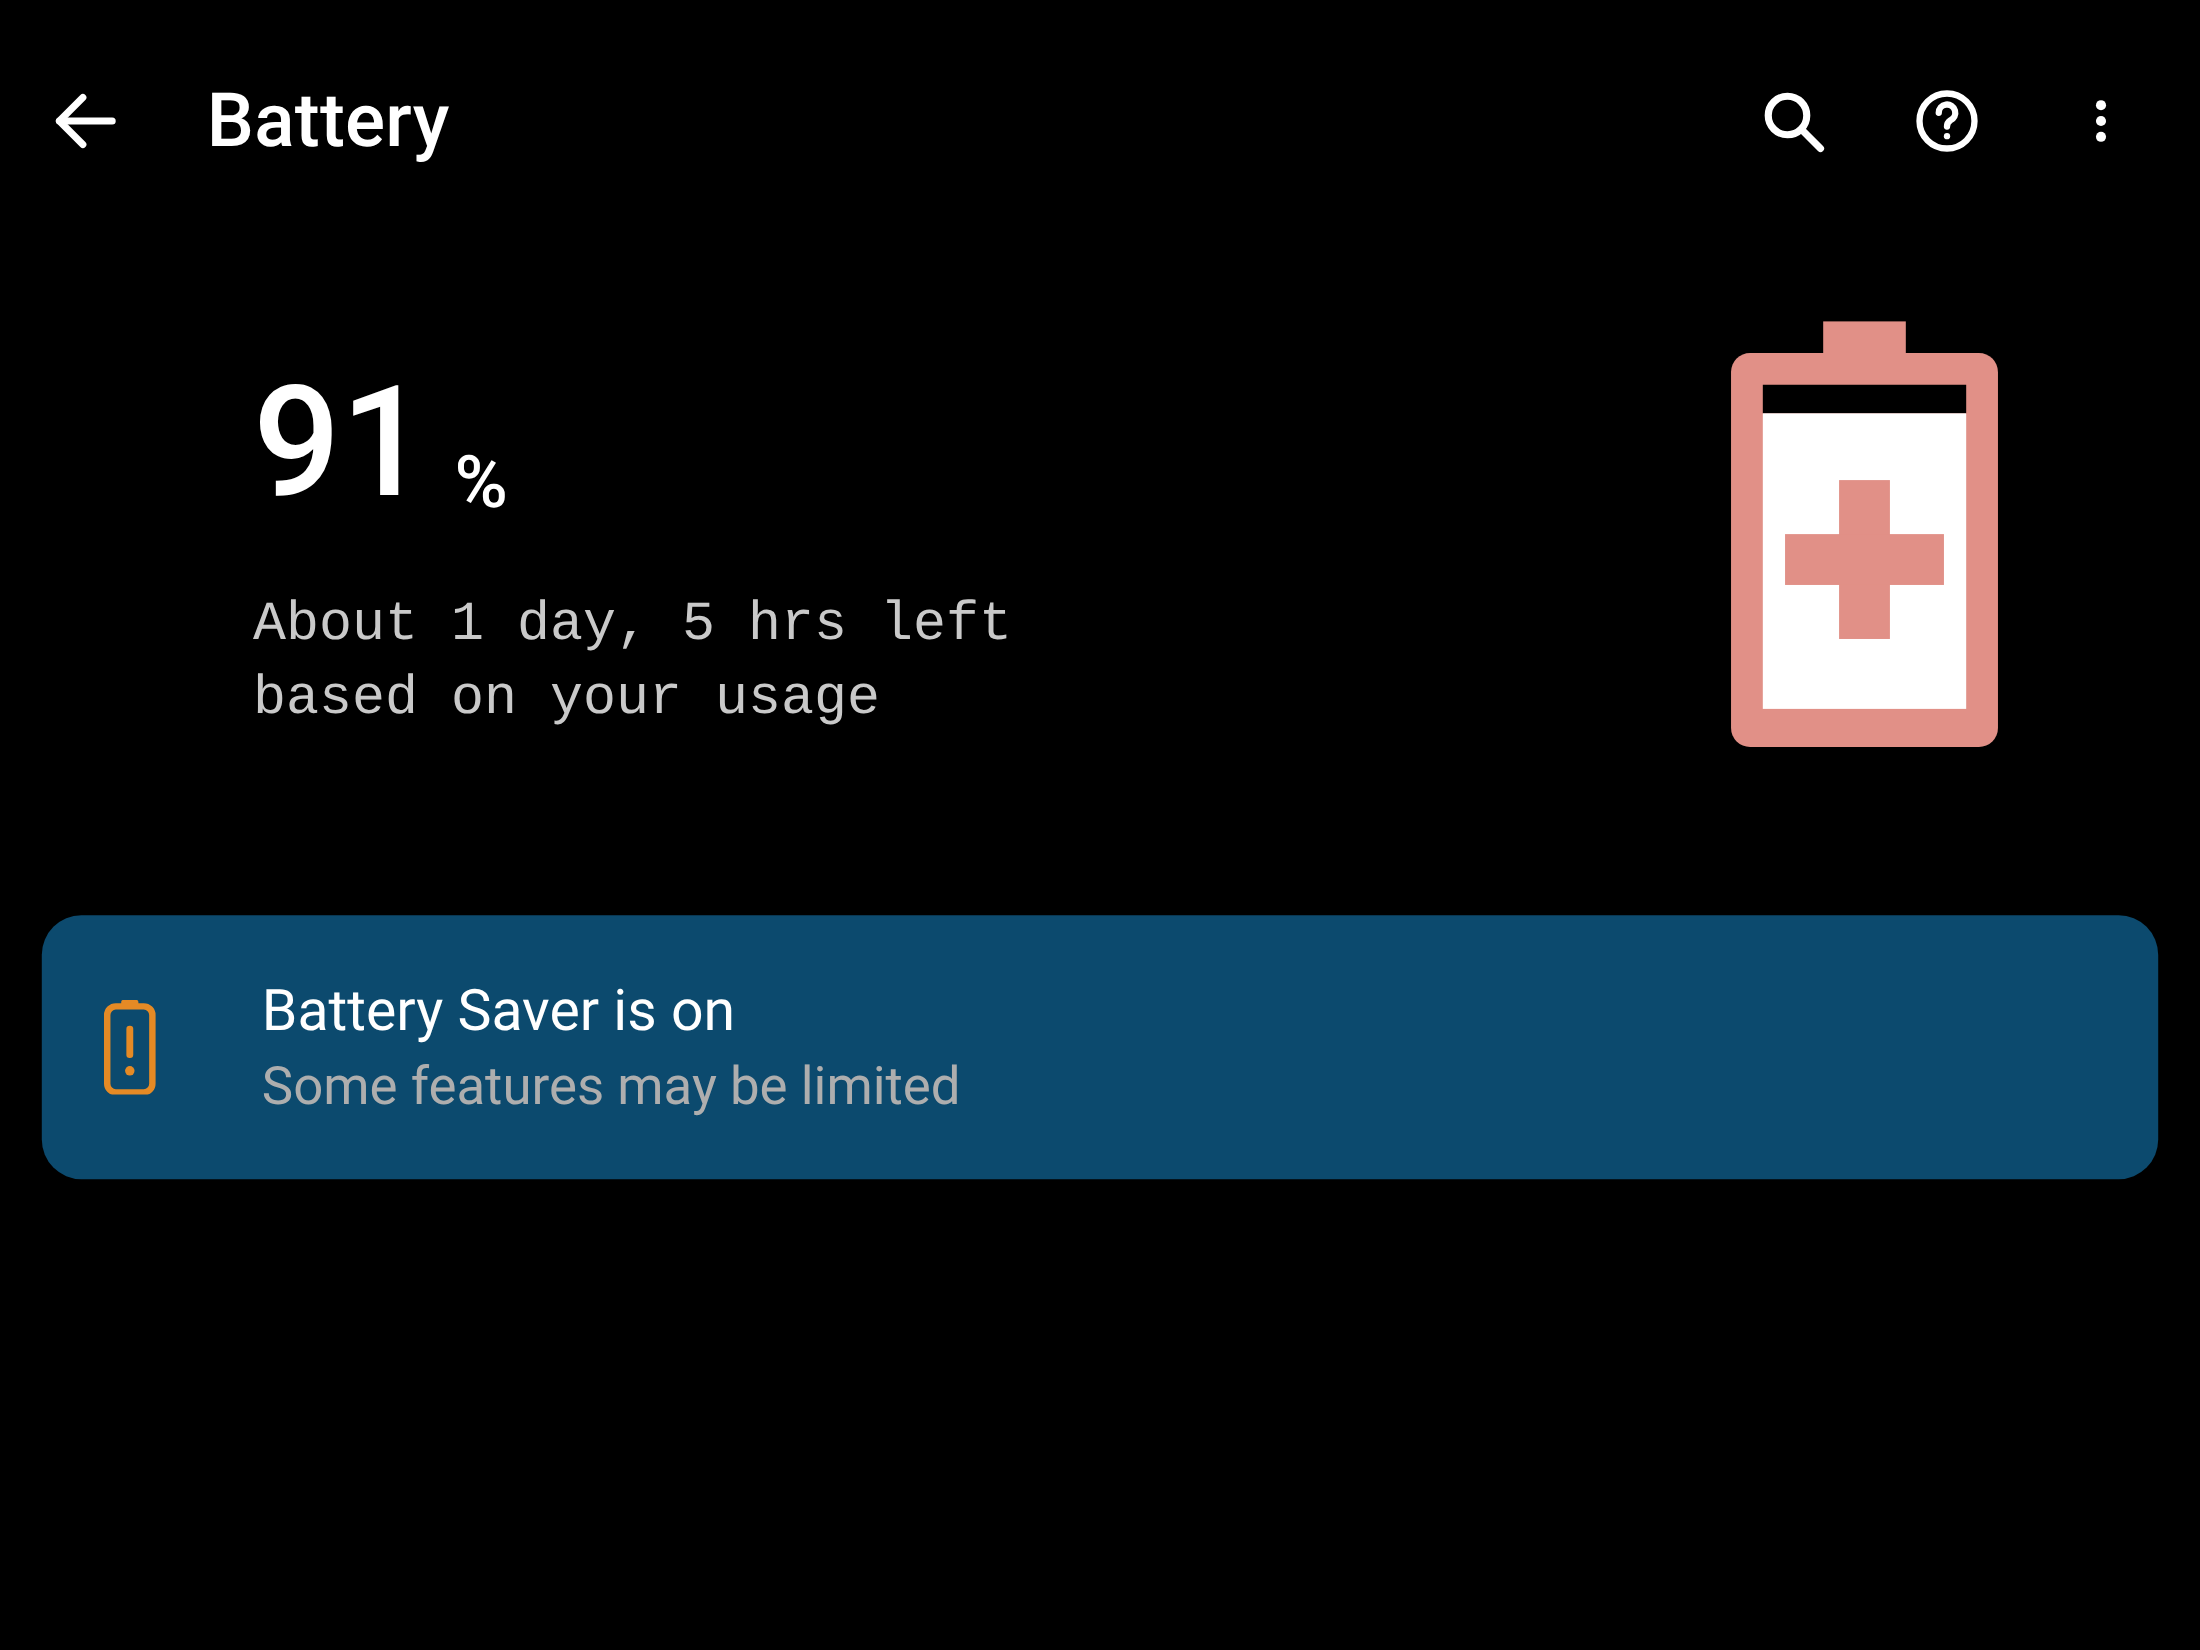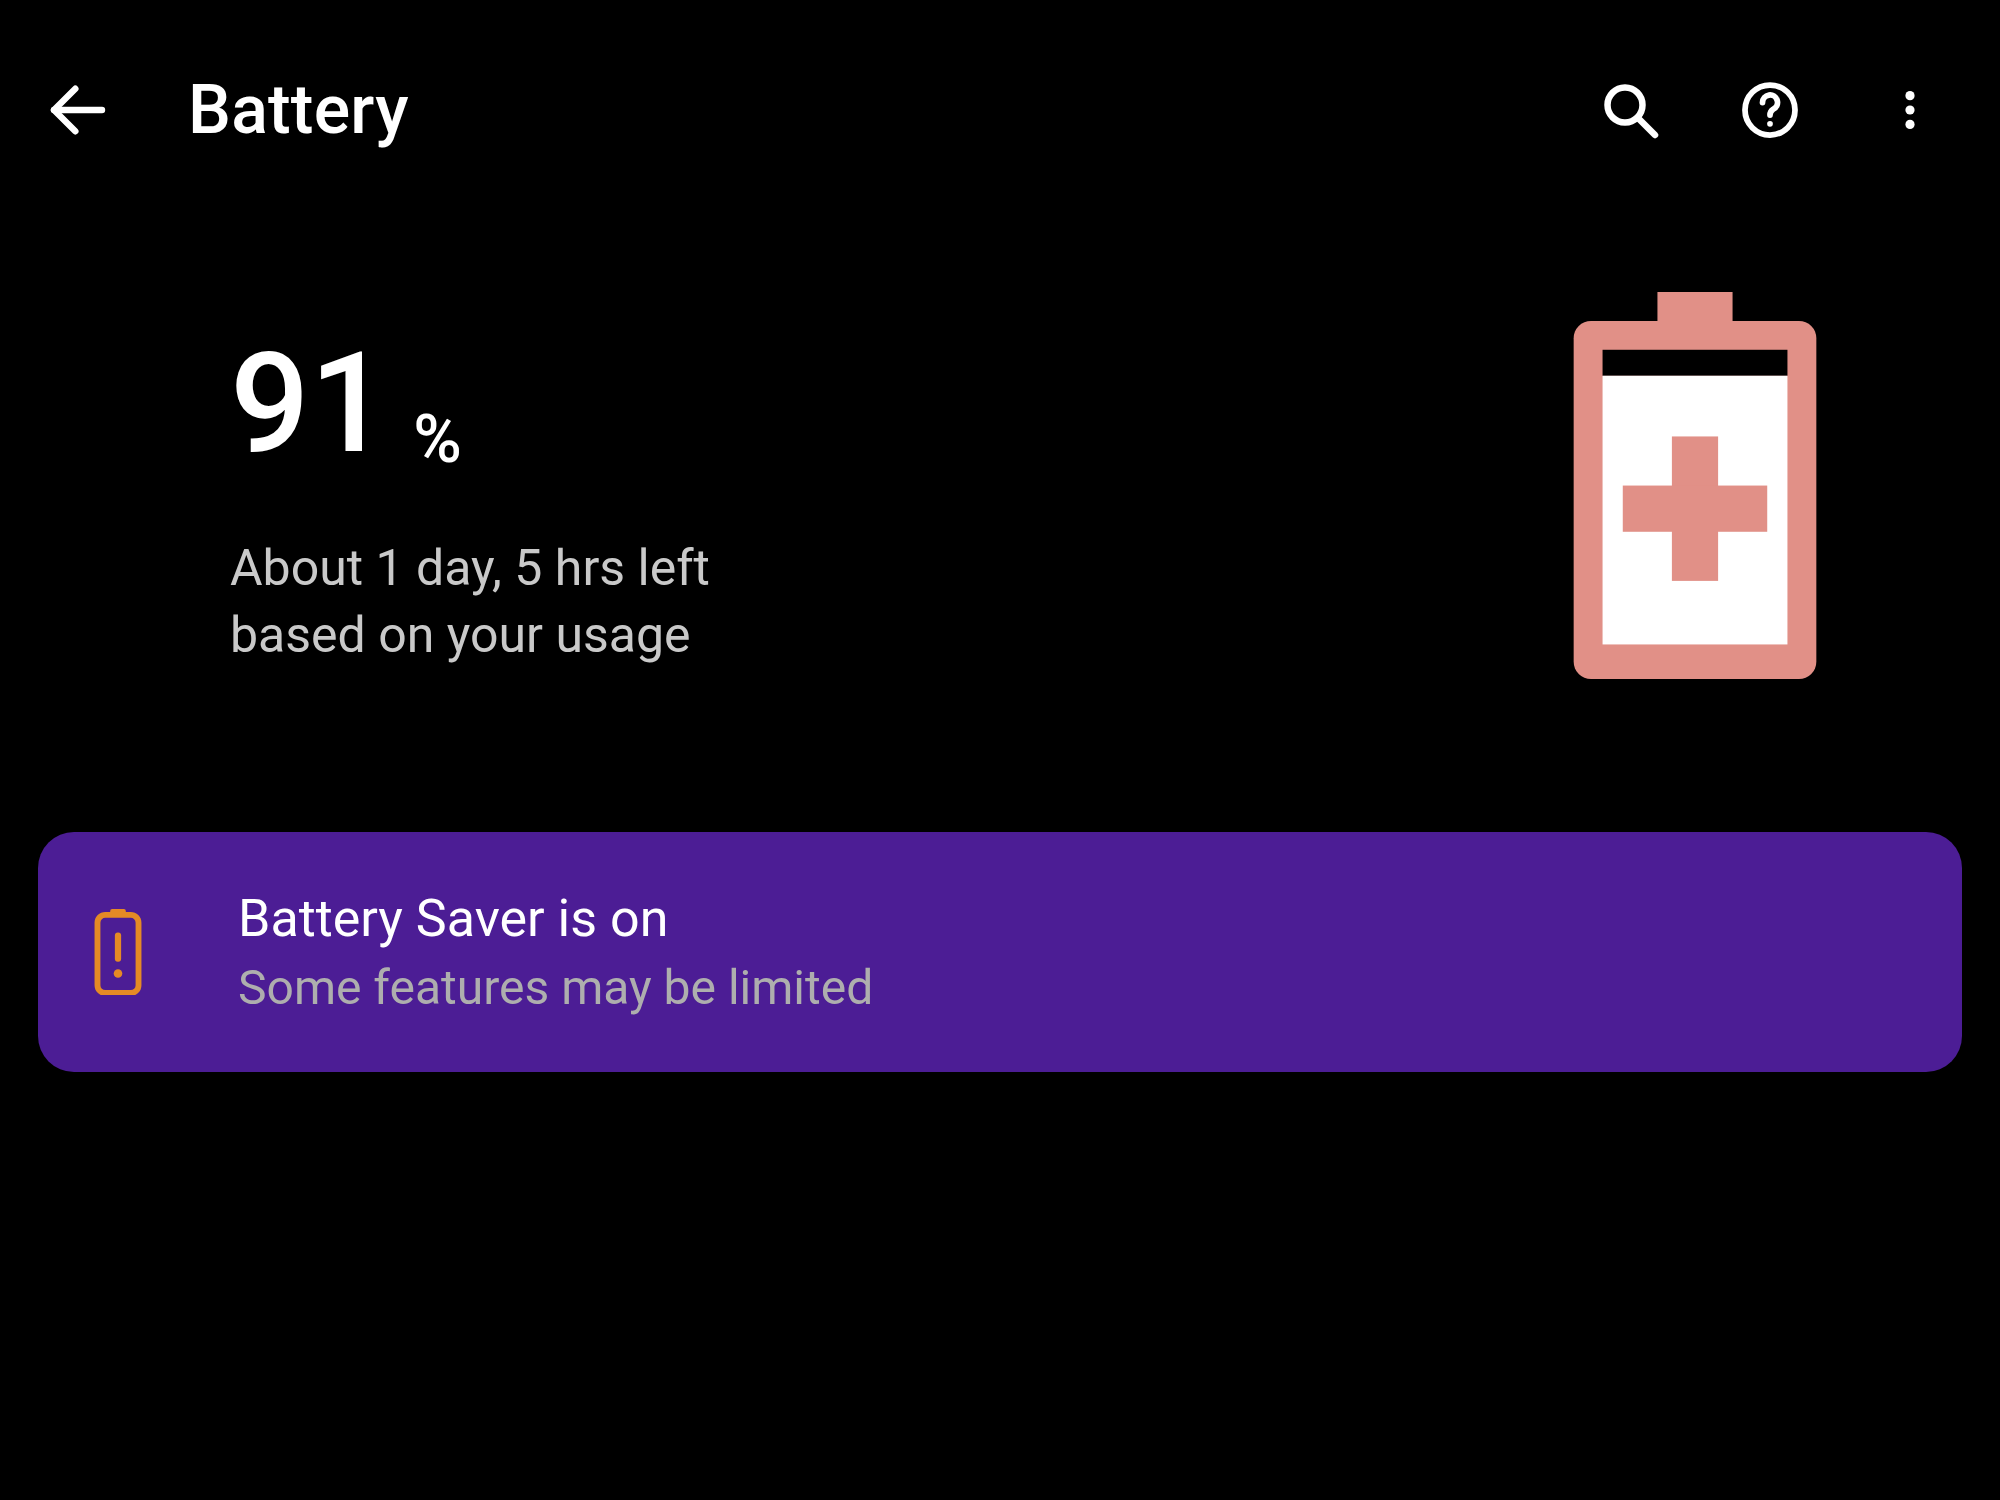--- a/index.html
+++ b/index.html
@@ -62,35 +62,36 @@
   .summary .pct .unit {
     font-size: 66px;
     font-weight: 500;
   }
   .summary .estimate {
     margin-top: 62px;
     font-size: 50px;
     color: #c9c9c9;
     line-height: 1.35;
     font-weight: 400;
+    font-family: Liberation Mono, monospace;
   }
 
   .battery-illustration {
     width: 290px;
     height: 390px;
     position: relative;
     margin-right: 30px;
     margin-top: -28px;
   }
   .battery-illustration svg { width: 100%; height: 100%; display: block; }
 
   
   .card {
     margin: 150px 38px 0 38px;
-    background: #4c1d95;
+    background: #0c4a6e;
     border-radius: 36px;
     padding: 56px 60px 56px 50px;
     display: flex;
     align-items: center;
     gap: 90px;
     cursor: pointer;
   }
   .card .card-icon {
     width: 60px;
     height: 90px;

